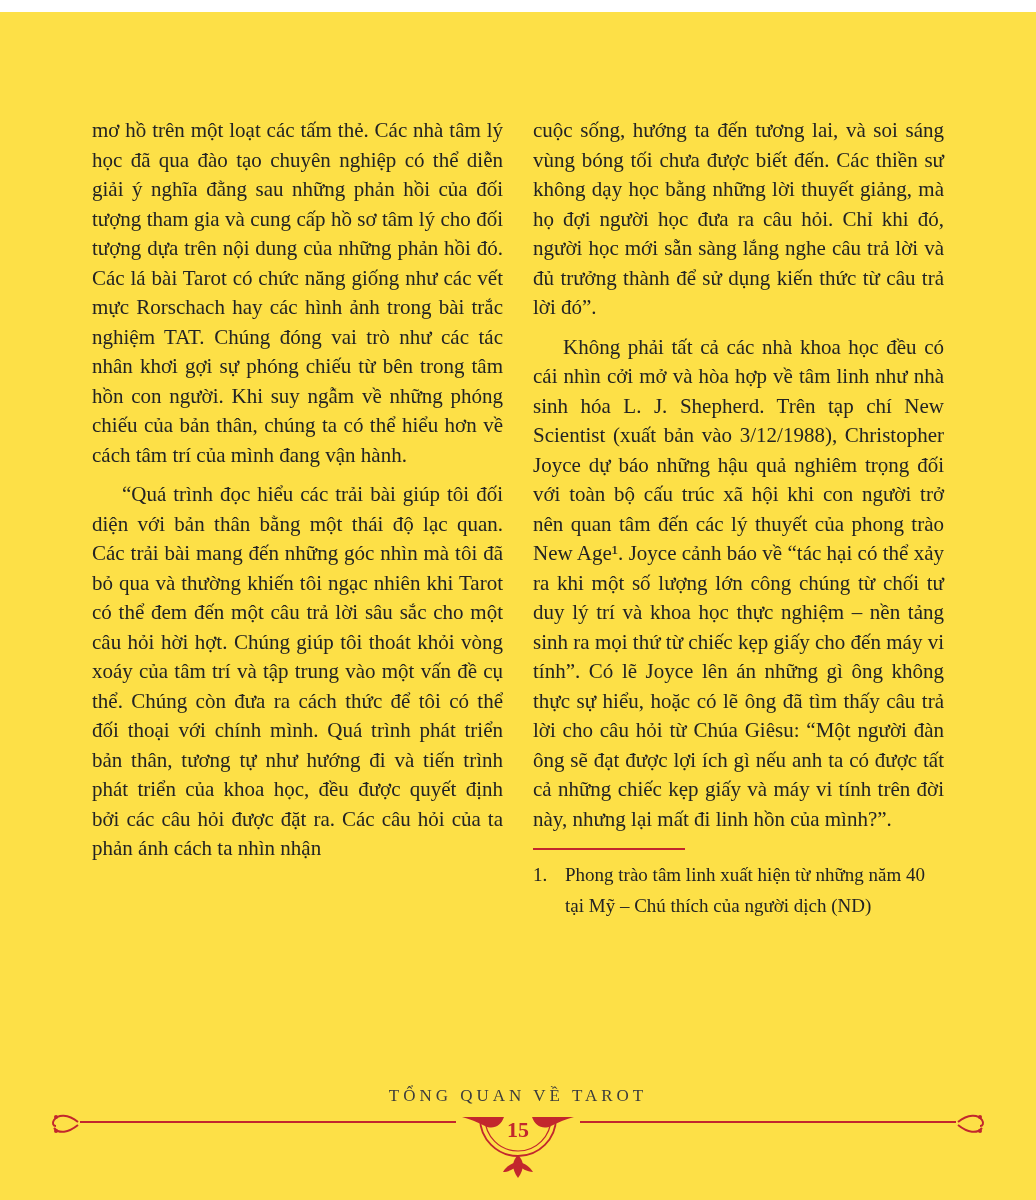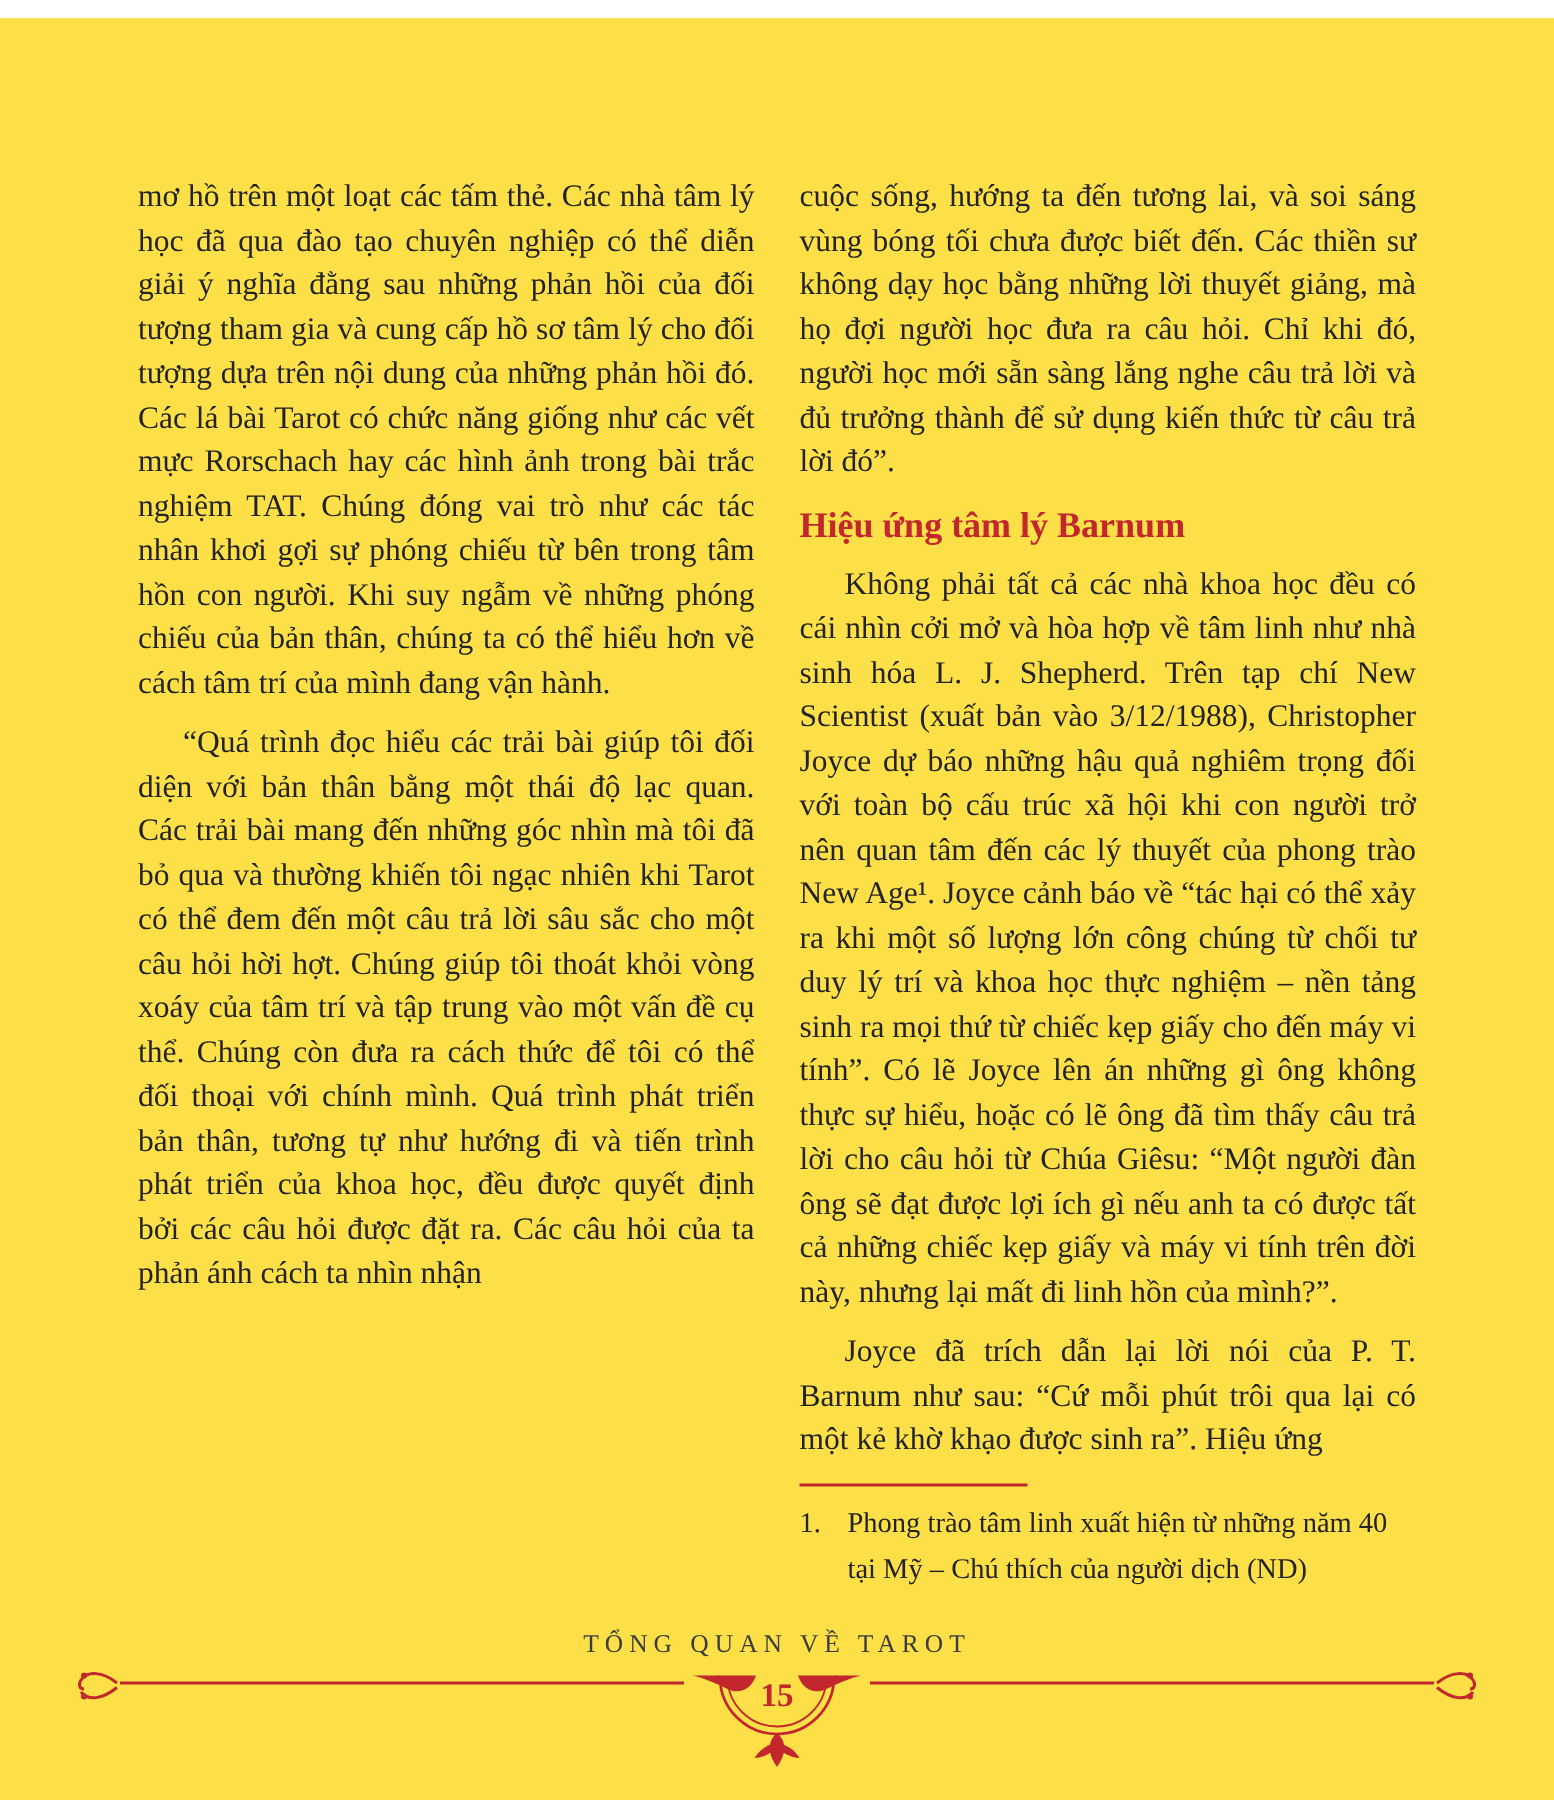--- a/index.html
+++ b/index.html
@@ -52,23 +52,21 @@
 
   <main class="columns">
 
     <section class="col">
       <p class="body-text">mơ hồ trên một loạt các tấm thẻ. Các nhà tâm lý học đã qua đào tạo chuyên nghiệp có thể diễn giải ý nghĩa đằng sau những phản hồi của đối tượng tham gia và cung cấp hồ sơ tâm lý cho đối tượng dựa trên nội dung của những phản hồi đó. Các lá bài Tarot có chức năng giống như các vết mực Rorschach hay các hình ảnh trong bài trắc nghiệm TAT. Chúng đóng vai trò như các tác nhân khơi gợi sự phóng chiếu từ bên trong tâm hồn con người. Khi suy ngẫm về những phóng chiếu của bản thân, chúng ta có thể hiểu hơn về cách tâm trí của mình đang vận hành.</p>
       <p class="body-text indent">“Quá trình đọc hiểu các trải bài giúp tôi đối diện với bản thân bằng một thái độ lạc quan. Các trải bài mang đến những góc nhìn mà tôi đã bỏ qua và thường khiến tôi ngạc nhiên khi Tarot có thể đem đến một câu trả lời sâu sắc cho một câu hỏi hời hợt. Chúng giúp tôi thoát khỏi vòng xoáy của tâm trí và tập trung vào một vấn đề cụ thể. Chúng còn đưa ra cách thức để tôi có thể đối thoại với chính mình. Quá trình phát triển bản thân, tương tự như hướng đi và tiến trình phát triển của khoa học, đều được quyết định bởi các câu hỏi được đặt ra. Các câu hỏi của ta phản ánh cách ta nhìn nhận</p>
     </section>
 
     <section class="col">
       <p class="body-text">cuộc sống, hướng ta đến tương lai, và soi sáng vùng bóng tối chưa được biết đến. Các thiền sư không dạy học bằng những lời thuyết giảng, mà họ đợi người học đưa ra câu hỏi. Chỉ khi đó, người học mới sẵn sàng lắng nghe câu trả lời và đủ trưởng thành để sử dụng kiến thức từ câu trả lời đó”.</p>
-      <h2 class="section-heading">Hiệu ứng tâm lý Barnum</h2>
       <p class="body-text indent">Không phải tất cả các nhà khoa học đều có cái nhìn cởi mở và hòa hợp về tâm linh như nhà sinh hóa L. J. Shepherd. Trên tạp chí New Scientist (xuất bản vào 3/12/1988), Christopher Joyce dự báo những hậu quả nghiêm trọng đối với toàn bộ cấu trúc xã hội khi con người trở nên quan tâm đến các lý thuyết của phong trào New Age¹. Joyce cảnh báo về “tác hại có thể xảy ra khi một số lượng lớn công chúng từ chối tư duy lý trí và khoa học thực nghiệm – nền tảng sinh ra mọi thứ từ chiếc kẹp giấy cho đến máy vi tính”. Có lẽ Joyce lên án những gì ông không thực sự hiểu, hoặc có lẽ ông đã tìm thấy câu trả lời cho câu hỏi từ Chúa Giêsu: “Một người đàn ông sẽ đạt được lợi ích gì nếu anh ta có được tất cả những chiếc kẹp giấy và máy vi tính trên đời này, nhưng lại mất đi linh hồn của mình?”.</p>
-      <p class="body-text indent">Joyce đã trích dẫn lại lời nói của P. T. Barnum như sau: “Cứ mỗi phút trôi qua lại có một kẻ khờ khạo được sinh ra”. Hiệu ứng</p>
 
       <div class="footnote">
         <div class="footnote-rule"></div>
         <div class="footnote-row">
           <span class="fn-marker">1.</span>
           <span class="fn-text">Phong trào tâm linh xuất hiện từ những năm 40 tại Mỹ – Chú thích của người dịch (ND)</span>
         </div>
       </div>
     </section>
 

